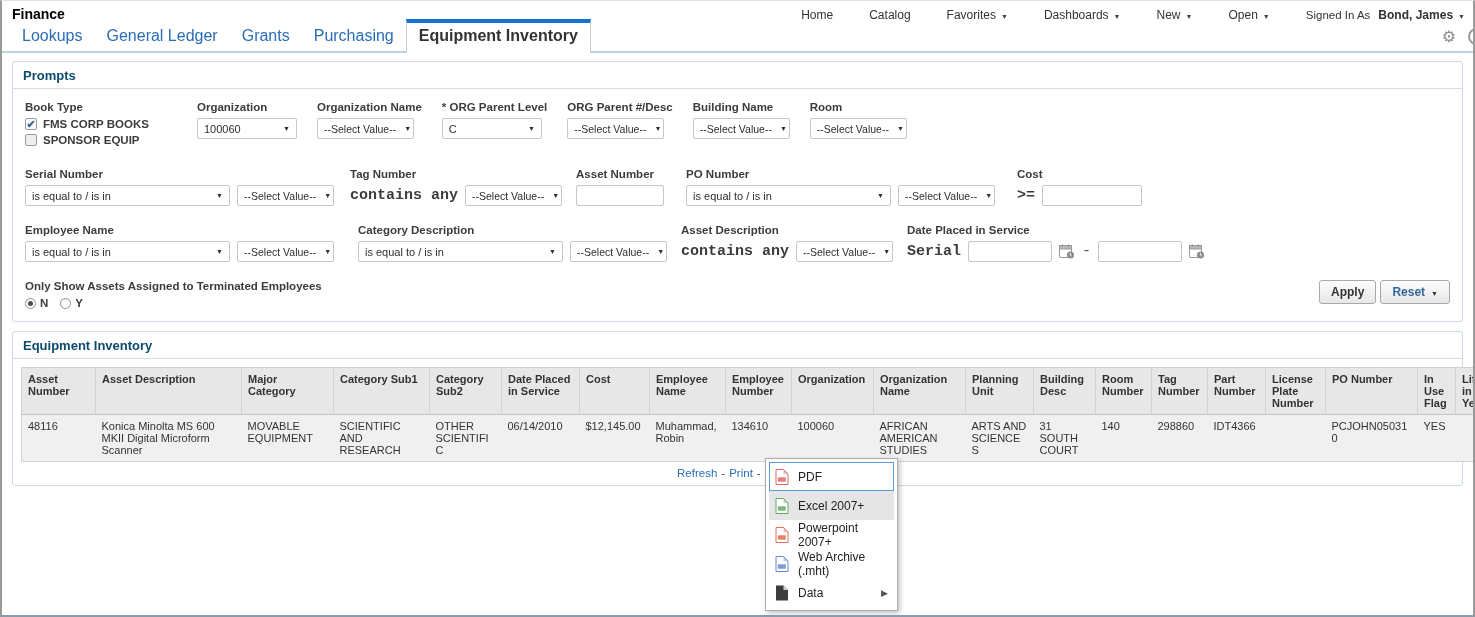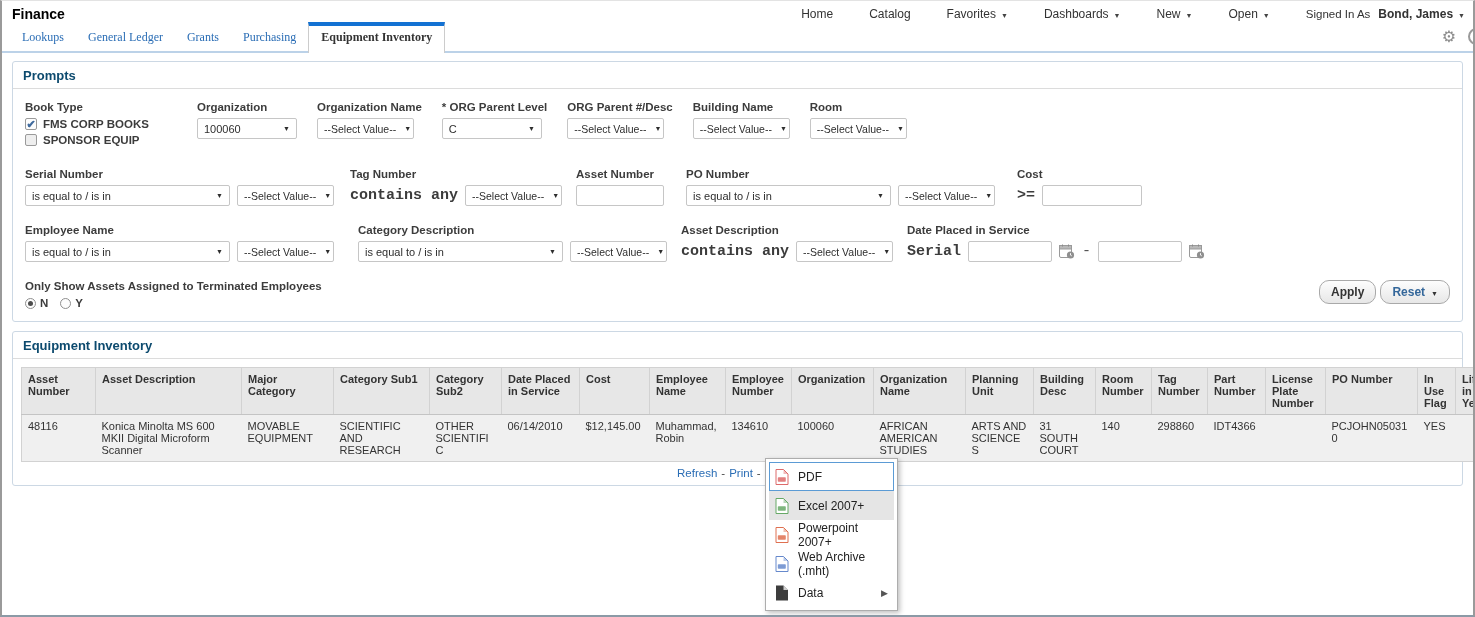--- a/index.html
+++ b/index.html
@@ -4,31 +4,31 @@
 <style>
   * { box-sizing: border-box; }
   html,body { margin:0; padding:0; background:#fff; }
   body { font-family:"Liberation Sans", sans-serif; }
 
   .window { position:relative; width:1475px; height:617px; background:#fff; overflow:hidden;
             border-left:2px solid #9a9a9a; border-right:2px solid #9a9a9a;
             border-bottom:2px solid #8b9aa6; border-top:1px solid #e3e3e3; }
 
   
-  .topbar { display:flex; align-items:center; padding:5px 6px 1px 10px;gap:47px; }
+  .topbar { display:flex; align-items:flex-end; padding:5px 6px 1px 10px;gap:47px; }
   .page-title { font-size:14px; font-weight:bold; color:#000; }
   .topnav { margin-left:auto; display:flex; align-items:center; gap:36px; font-size:12px; color:#333; padding-right:2px; white-space:nowrap; }
   .navitem { cursor:pointer; display:inline-flex; align-items:center; }
   .caret { font-size:7px; color:#444; margin-left:5px; position:relative; top:1px; }
   .signedin-label { font-size:11.5px; color:#333; margin-right:8px; }
   .user-menu { font-weight:bold; cursor:pointer; display:inline-flex; align-items:center; }
 
   
   .tabrow { position:relative; display:flex; align-items:flex-end; padding-left:8px; height:30px; border-bottom:2px solid #bcd2e8; }
-  .tab { font-size:12px; color:#2a6db5; padding:6px 12px 6px 12px; cursor:pointer; white-space:nowrap;font-family:Liberation Serif, serif; }
+  .tab { font-size:16px; color:#2a6db5; padding:6px 12px 6px 12px; cursor:pointer; white-space:nowrap; }
   .tab.active { color:#333; font-weight:bold; background:#fff;
                 border-top:4px solid #1372d3; border-left:1px solid #cccccc; border-right:1px solid #cccccc;
                 padding-top:4px; margin-bottom:-2px; padding-bottom:8px; }
   .tabicons { margin-left:auto; display:flex; align-items:center; gap:12px; padding-bottom:6px; }
   .gear { font-size:16px; color:#8d8d8d; cursor:pointer; line-height:1; }
   .partial-circle { width:17px; height:17px; border:2px solid #9a9a9a; border-radius:50%; margin-right:-12px; cursor:pointer; }
 
   
   .content { padding:8px 10px 0 10px; }
   .panel { border:1px solid #ccd8e4; border-radius:3px; background:#fff; margin-bottom:9px; }
@@ -55,21 +55,21 @@
   .cbox { width:12px; height:12px; border:1px solid #9a9a9a; border-radius:2px; background:#eeeeee; flex:none;
           display:inline-flex; align-items:center; justify-content:center; font-size:11px; color:#3f6a9d; cursor:pointer; }
   .cbox.checked { background:#fdfdfd; }
 
   .radiorow { display:flex; align-items:center; gap:12px; font-size:11.5px; font-weight:bold; color:#3c3c3c; }
   .ritem { display:inline-flex; align-items:center; gap:4px; cursor:pointer; }
   .radio { width:11px; height:11px; border:1px solid #8f8f8f; border-radius:50%; background:#fdfdfd; position:relative; flex:none; }
   .radio.sel::after { content:""; position:absolute; left:2px; top:2px; width:5px; height:5px; border-radius:50%; background:#4d4d4d; }
 
   .btnrow { margin-left:auto; display:flex; gap:4px; align-items:flex-start; }
-  .btn { border:1px solid #a9a9a9; border-radius:10px; background:linear-gradient(#fdfdfd,#e7e7e7);
+  .btn { border:1px solid #a9a9a9; border-radius:3px; background:linear-gradient(#fdfdfd,#e7e7e7);
          padding:4px 11px; font-size:12px; font-weight:bold; color:#333; cursor:pointer; display:inline-flex; align-items:center; }
   .btn.reset { color:#34679a; }
   .btn .caret { color:#333; margin-left:6px; }
 
   .calicon { cursor:pointer; display:inline-flex; flex:none; }
 
   
   .inv-body { padding:8px 8px 0 8px; }
   table.inv { border-collapse:collapse; table-layout:fixed; width:100%; font-size:11px; border:1px solid #d2d2d2; }
   table.inv th { background:#e7e7e7; color:#333; font-weight:bold; text-align:left; vertical-align:top;

